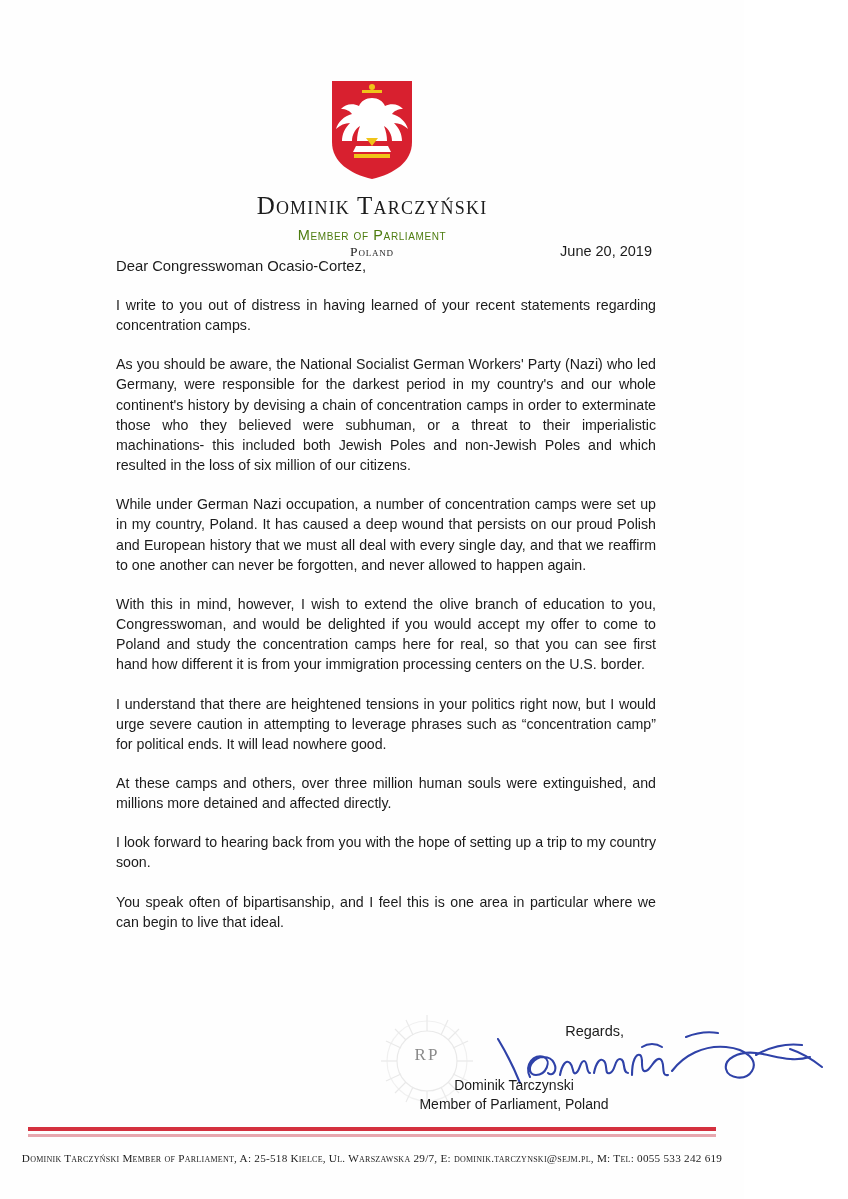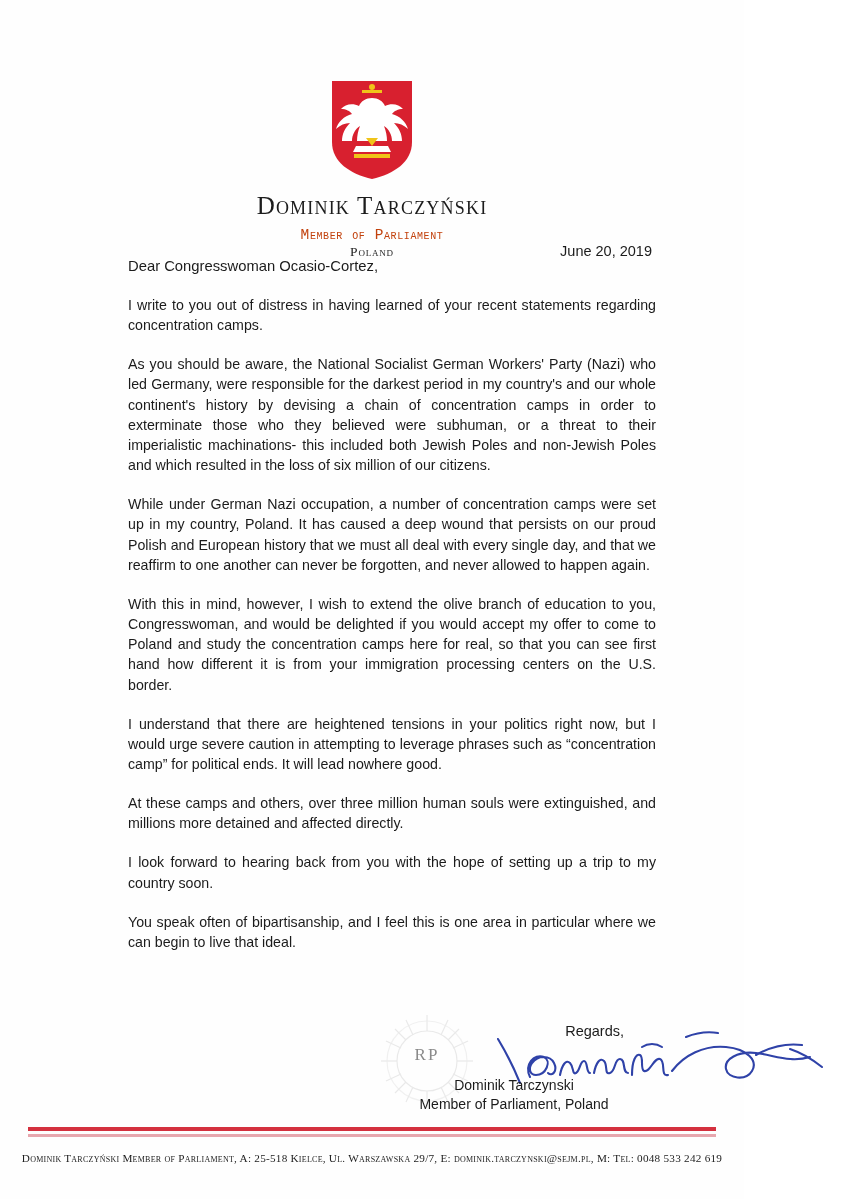--- a/index.html
+++ b/index.html
@@ -37,24 +37,24 @@
   .lh-name {
     font-family: "Liberation Serif", serif;
     font-size: 25px;
     letter-spacing: 1.2px;
     color: #1c1c1c;
     font-variant: small-caps;
     text-transform: capitalize;
     margin-bottom: 4px;
   }
   .lh-role {
-    font-family: Liberation Mono, monospace;
+    font-family: Liberation Sans, sans-serif;
     font-size: 14.5px;
     letter-spacing: 0.6px;
-    color: #c2410c;
+    color: #4d7c0f;
     font-variant: small-caps;
     margin-bottom: 1px;
     margin-top: 7px;
   }
   .lh-country {
     font-family: Liberation Serif, serif;
     font-size: 13.5px;
     letter-spacing: 0.8px;
     color: #1c1c1c;
     font-variant: small-caps;
@@ -63,21 +63,21 @@
   
   .date {
     position: absolute;
     right: 92px;
     top: 243px;
     font-size: 14.5px;
     color: #1b1b1b;
   }
   .content {
     position: absolute;
-    left: 128px;
+    left: 116px;
     right: 88px;
     top: 258px;
   }
   .salutation {
     font-size: 14.8px;
     margin-bottom: 21px;
   }
   .para {
     font-size: 14.2px;
     line-height: 1.42;
@@ -256,15 +256,15 @@
 
     <div class="sig-name">Dominik Tarczynski</div>
     <div class="sig-title">Member of Parliament, Poland</div>
   </div>
 
   <div class="rule-wrap">
     <div class="rule-red"></div>
     <div class="rule-pink"></div>
   </div>
 
-  <div class="footer-text">Dominik Tarczyński Member of Parliament, A: 25-518 Kielce, Ul. Warszawska 29/7, E: dominik.tarczynski@sejm.pl, M: Tel: 0048 533 242 619</div>
+  <div class="footer-text">Dominik Tarczyński Member of Parliament, A: 25-518 Kielce, Ul. Warszawska 29/7, E: dominik.tarczynski@sejm.pl, M: Tel: 0055 533 242 619</div>
 
 </div>
 
 </body></html>

